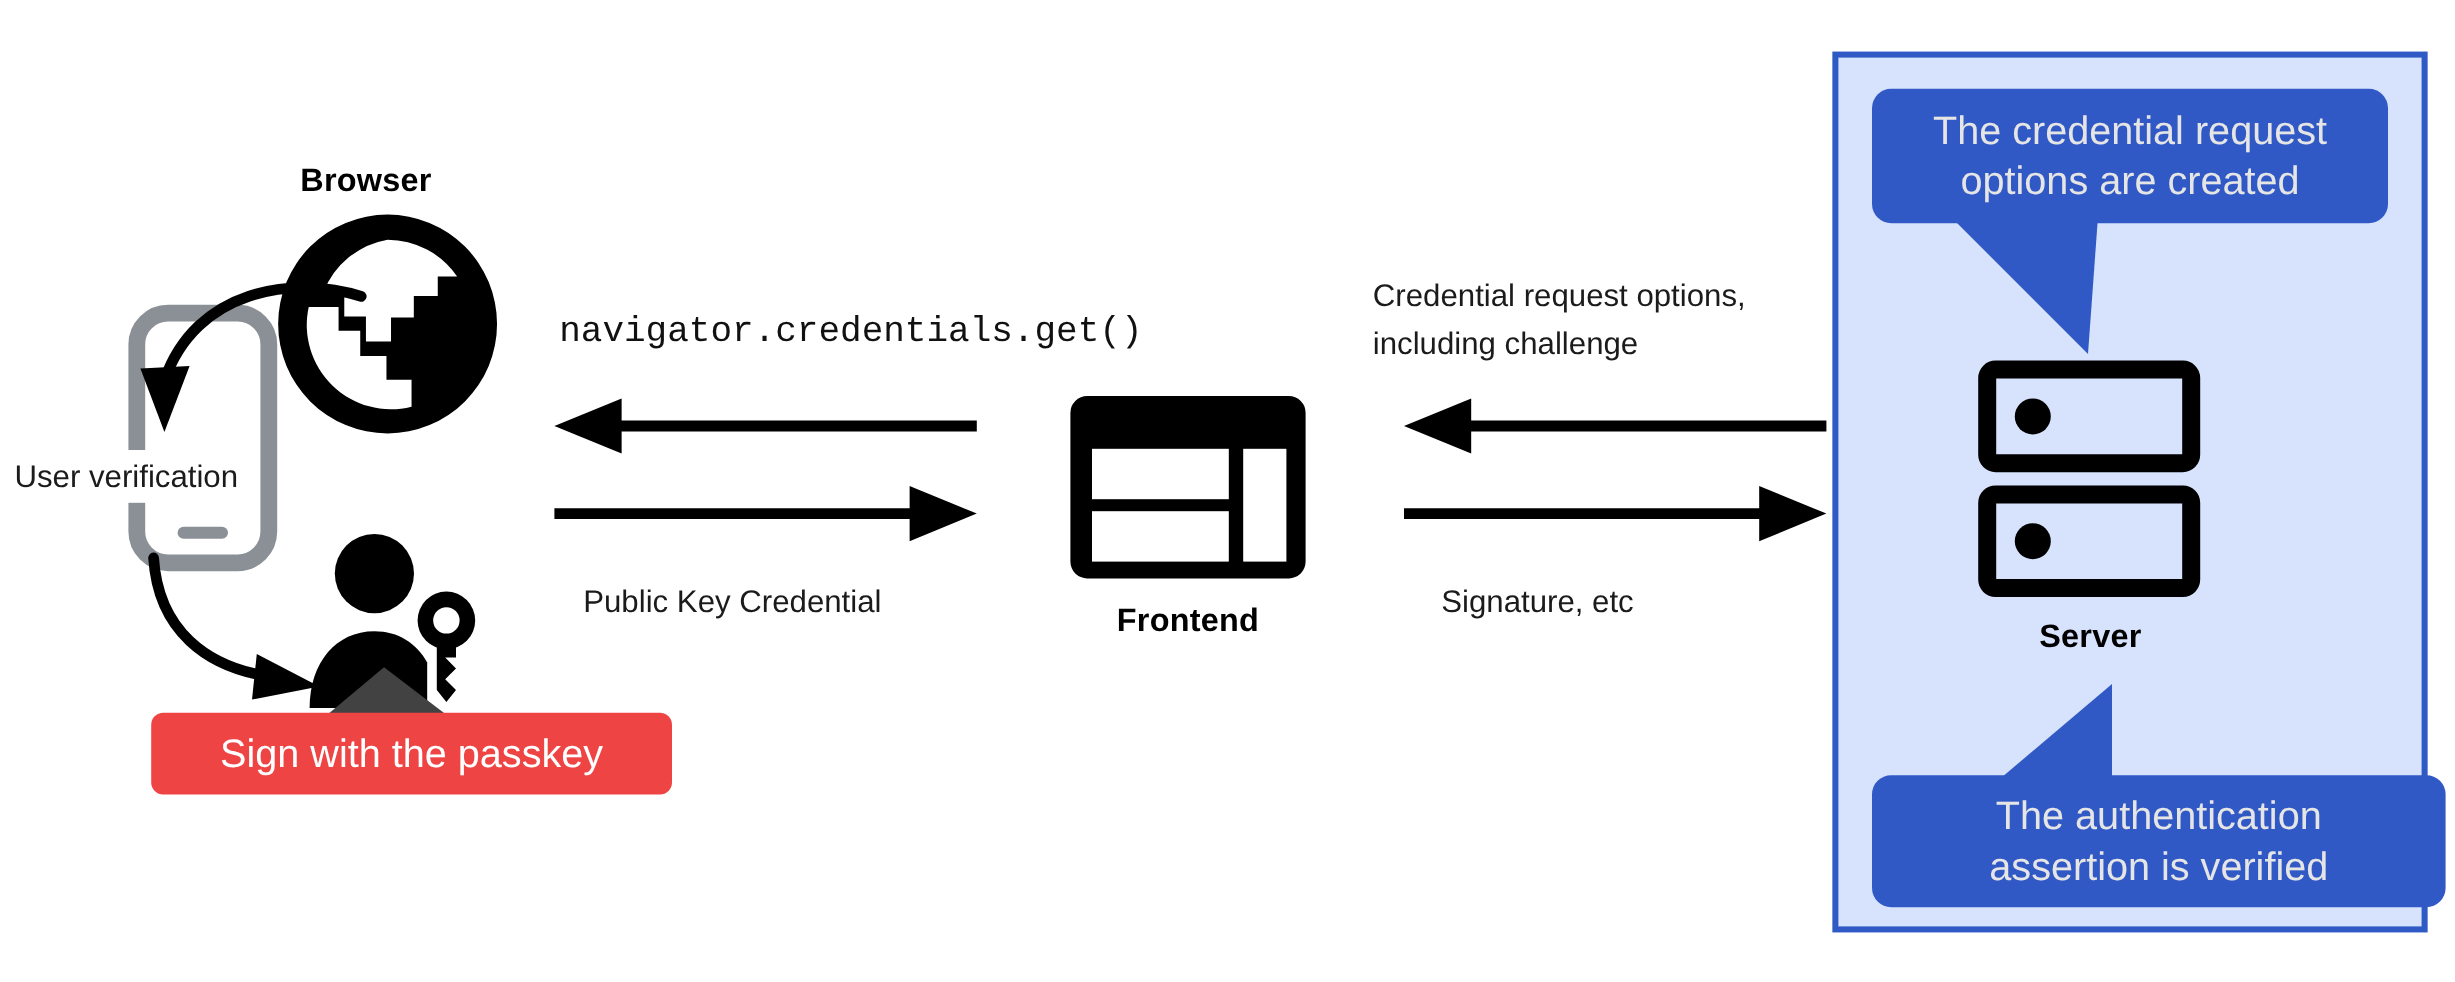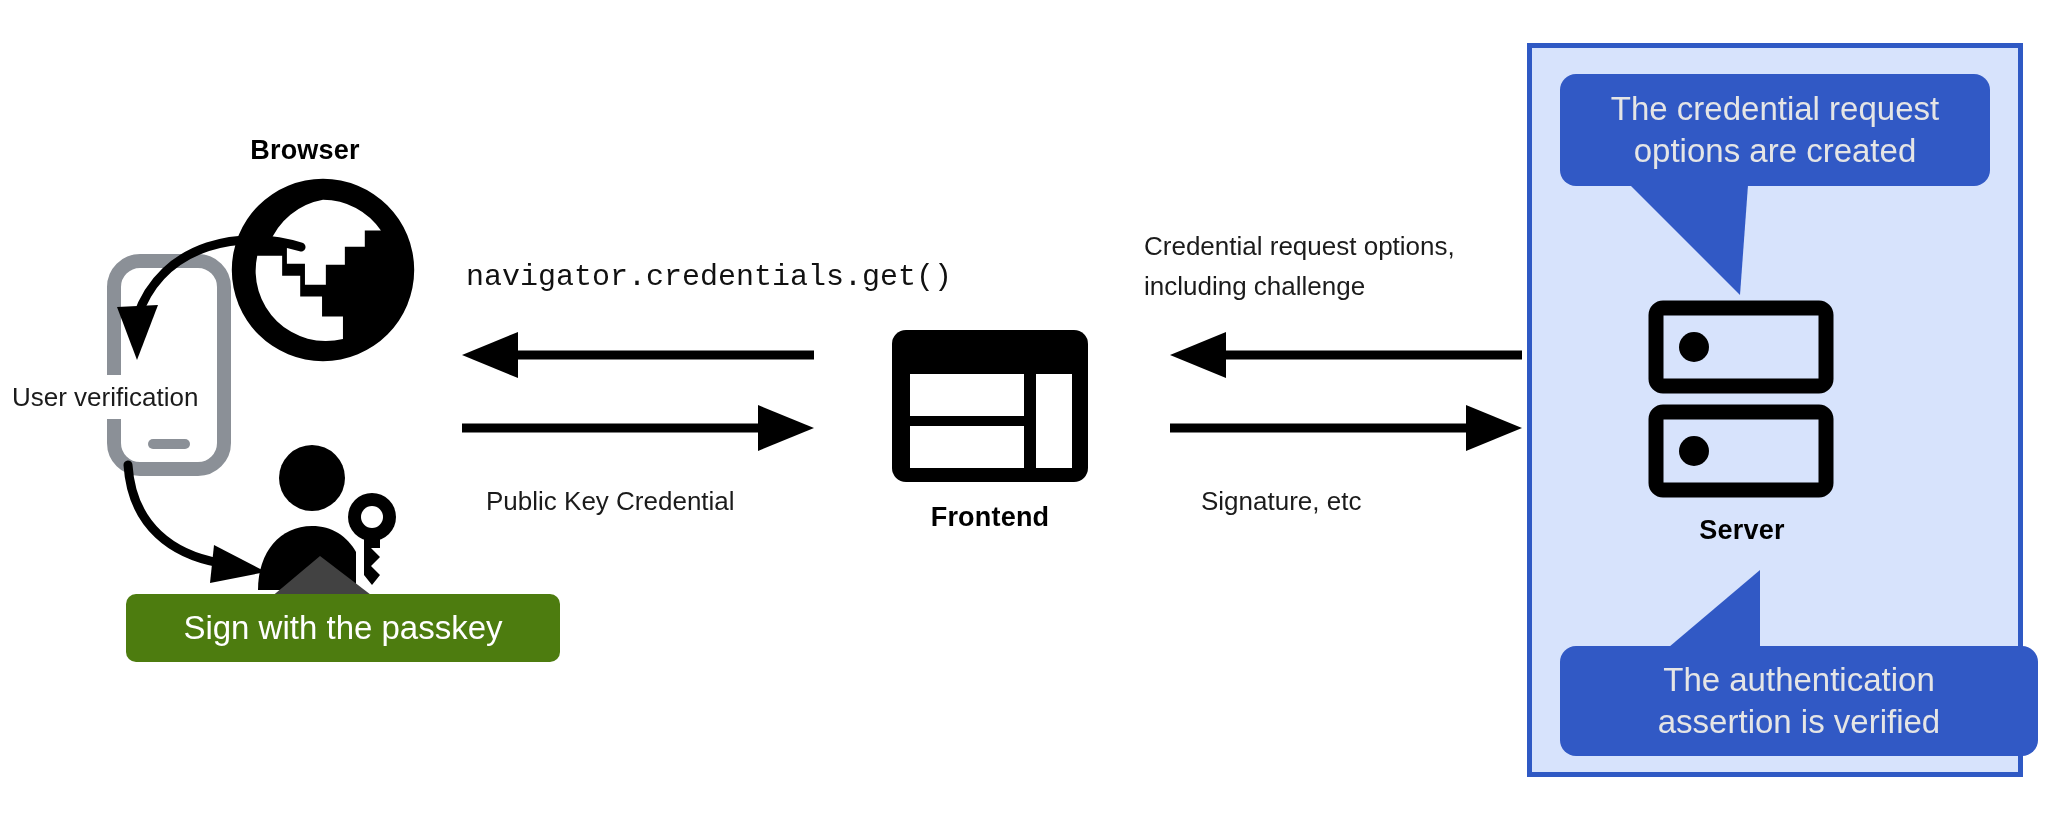--- a/index.html
+++ b/index.html
@@ -69,21 +69,21 @@
     display: flex;
     align-items: center;
     justify-content: center;
     padding: 0 18px;
     box-sizing: border-box;
     white-space: pre-line;
   }
 
   
   .tooltip-dark {
-    background: #4d7c0f;
+    background: #ef4444;
     border-radius: 10px;
     color: #ffffff;
     font-family: "Liberation Sans", sans-serif;
     font-size: 33px;
     line-height: 40px;
     text-align: center;
     display: flex;
     align-items: center;
     justify-content: center;
     box-sizing: border-box;

